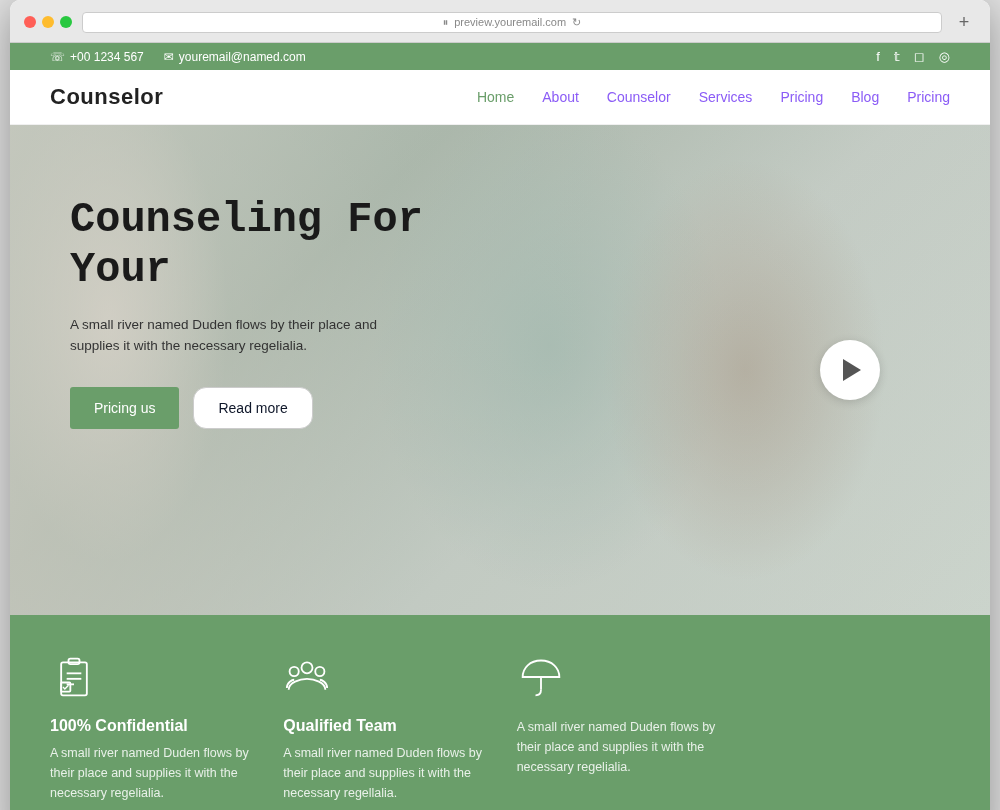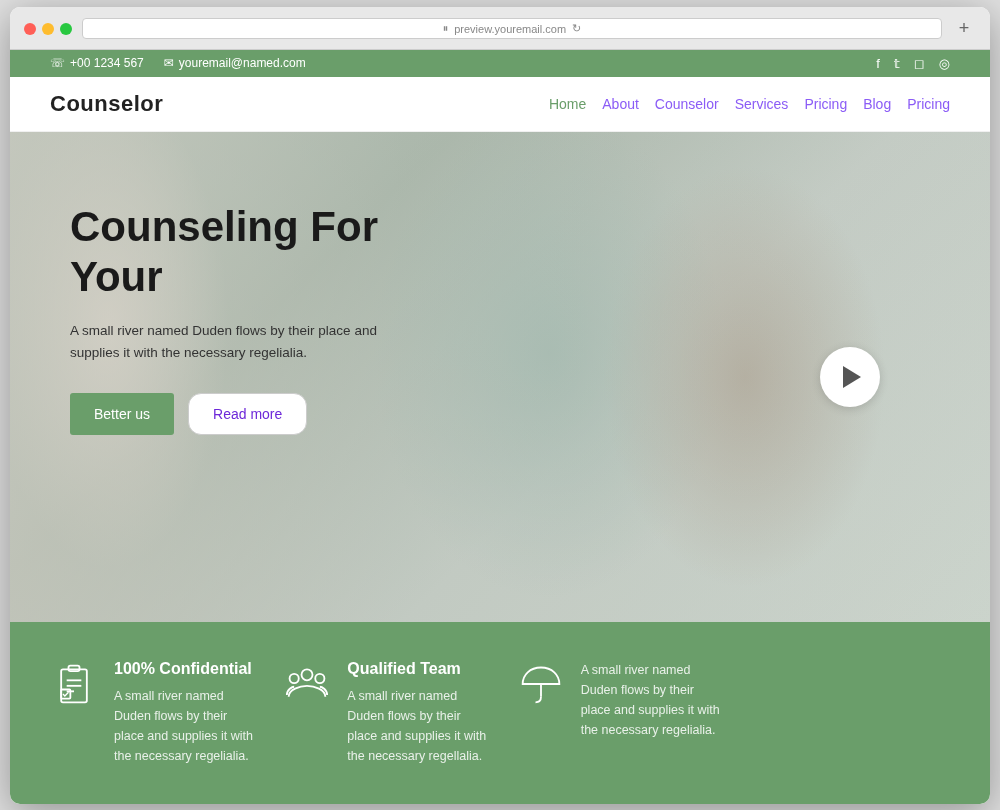--- a/index.html
+++ b/index.html
@@ -71,21 +71,21 @@
 
     
     .main-nav {
       background: white;
       padding: 14px 40px;
       display: flex;
       justify-content: space-between;
       border-bottom: 1px solid #f0f0f0;
     }
     .logo { font-size: 22px; font-weight: 700; color: #222; letter-spacing: 0.5px; }
-    .nav-links { display: flex; gap: 16px; align-items: center; }
+    .nav-links { display: flex; gap: 28px; align-items: center; }
     .nav-link {
       font-size: 14px;
       color: #8b5cf6;
       text-decoration: none;
       cursor: pointer;
     }
     .nav-link.active { color: #6a9e6a; }
 
     
     .hero {
@@ -114,20 +114,21 @@
       z-index: 10;
       padding: 70px 60px;
       max-width: 520px;
     }
     .hero-title {
       font-size: 42px;
       font-weight: 800;
       color: #1a1a1a;
       line-height: 1.2;
       margin-bottom: 18px;
+      font-family: Liberation Mono, monospace;
     }
     .hero-subtitle {
       font-size: 13.5px;
       color: #333;
       line-height: 1.6;
       margin-bottom: 30px;
       max-width: 340px;
     }
     .hero-buttons { display: flex; gap: 14px; }
     .btn-primary {
@@ -135,21 +136,21 @@
       color: white;
       padding: 12px 24px;
       border: none;
       border-radius: 3px;
       font-size: 14px;
       cursor: pointer;
       font-weight: 500;
     }
     .btn-secondary {
       background: white;
-      color: #6d28d9;
+      color: #0f172a;
       padding: 12px 24px;
       border: 1px solid #ccc;
       border-radius: 13px;
       font-size: 14px;
       cursor: pointer;
       font-weight: 500;
     }
 
     
     .play-btn {
@@ -181,20 +182,21 @@
       padding: 38px 40px;
       display: grid;
       grid-template-columns: 1fr 1fr 1fr 200px;
       gap: 30px;
       align-items: start;
     }
     .feature-item {
       display: flex;
       gap: 16px;
       align-items: flex-start;
+      flex-direction: column;
     }
     .feature-icon {
       flex-shrink: 0;
       width: 48px; height: 48px;
       display: flex;
       align-items: center;
       justify-content: center;
     }
     .feature-icon svg { width: 44px; height: 44px; }
     .feature-text h3 {
@@ -272,21 +274,21 @@
 
     <div class="hero">
       <div class="hero-photo-sim"></div>
       <div class="hero-bg"></div>
       <div class="hero-content">
         <h1 class="hero-title">
           <span>Counseling For Your</span><br>
         </h1>
         <p class="hero-subtitle">A small river named Duden flows by their place and supplies it with the necessary regelialia.</p>
         <div class="hero-buttons">
-          <button class="btn-primary">Better us</button>
+          <button class="btn-primary">Pricing us</button>
           <button class="btn-secondary">Read more</button>
         </div>
       </div>
       <div class="play-btn"></div>
     </div>
 
     <div class="features-bar">
 
       <div class="feature-item">
         <div class="feature-icon">

